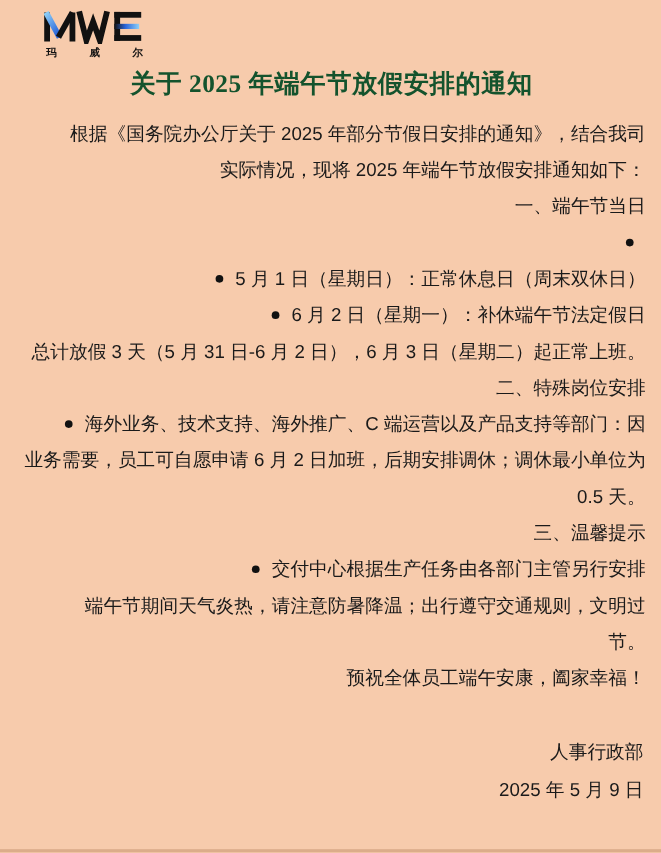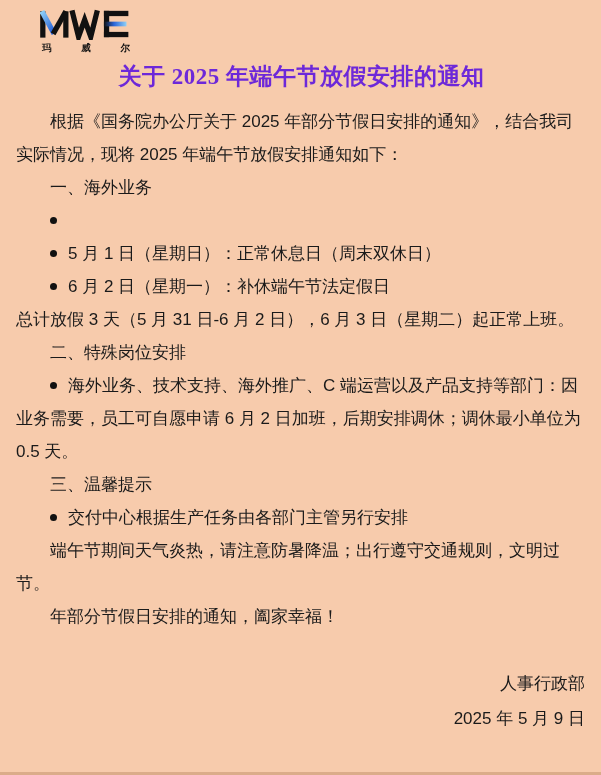--- a/index.html
+++ b/index.html
@@ -25,25 +25,25 @@
     font-size: 9.5px; font-weight: 600; color: #111;
   }
   
   .title {
     margin-top: 6px;
     text-align: center;
     font-family: "Liberation Serif", "DejaVu Serif", serif;
     font-weight: bold;
     font-size: 23px;
     letter-spacing: 0.5px;
-    color: #6d28d9;
+    color: #14532d;
   }
   
   .content { margin-top: 13px; font-size: 17px; line-height: 33px; }
-  .content p { margin: 0; }
+  .content p { margin: 0; text-align: right; }
   .indent { text-indent: 2em; }
   .dot {
     display: inline-block;
     width: 7px; height: 7px; border-radius: 50%;
     background: #111;
     vertical-align: middle;
     margin-right: 11px; margin-bottom: 3px;
   }
   .signature { margin-top: 33px; line-height: 35px; text-align: right; padding-right: 2px; }
   .bottom-strip {
@@ -88,36 +88,36 @@
       <span>尔</span>
     </div>
   </div>
 
   <div class="title">关于 2025 年端午节放假安排的通知</div>
 
   <div class="content">
 
     <p class="indent">根据《国务院办公厅关于 2025 年部分节假日安排的通知》，结合我司实际情况，现将 2025 年端午节放假安排通知如下：</p>
 
-    <p class="indent">一、海外业务</p>
+    <p class="indent">一、端午节当日</p>
 
     <p class="indent"><span class="dot"></span></p>
     <p class="indent"><span class="dot"></span><span>5 月 1 日（星期日）：正常休息日（周末双休日）</span></p>
     <p class="indent"><span class="dot"></span><span>6 月 2 日（星期一）：补休端午节法定假日</span></p>
 
     <p>总计放假 3 天（5 月 31 日-6 月 2 日），6 月 3 日（星期二）起正常上班。</p>
 
     <p class="indent">二、特殊岗位安排</p>
 
     <p class="indent"><span class="dot"></span><span>海外业务、技术支持、海外推广、C 端运营以及产品支持等部门：因业务需要，员工可自愿申请 6 月 2 日加班，后期安排调休；调休最小单位为 0.5 天。</span></p>
     <p class="indent">三、温馨提示</p>
 
     <p class="indent"><span class="dot"></span><span>交付中心根据生产任务由各部门主管另行安排</span></p>
     <p class="indent">端午节期间天气炎热，请注意防暑降温；出行遵守交通规则，文明过节。</p>
-    <p class="indent">年部分节假日安排的通知，阖家幸福！</p>
+    <p class="indent">预祝全体员工端午安康，阖家幸福！</p>
 
     <div class="signature">
       <div>人事行政部</div>
       <div>2025 年 5 月 9 日</div>
     </div>
 
   </div>
 
   <div class="bottom-strip"></div>
 </div>

